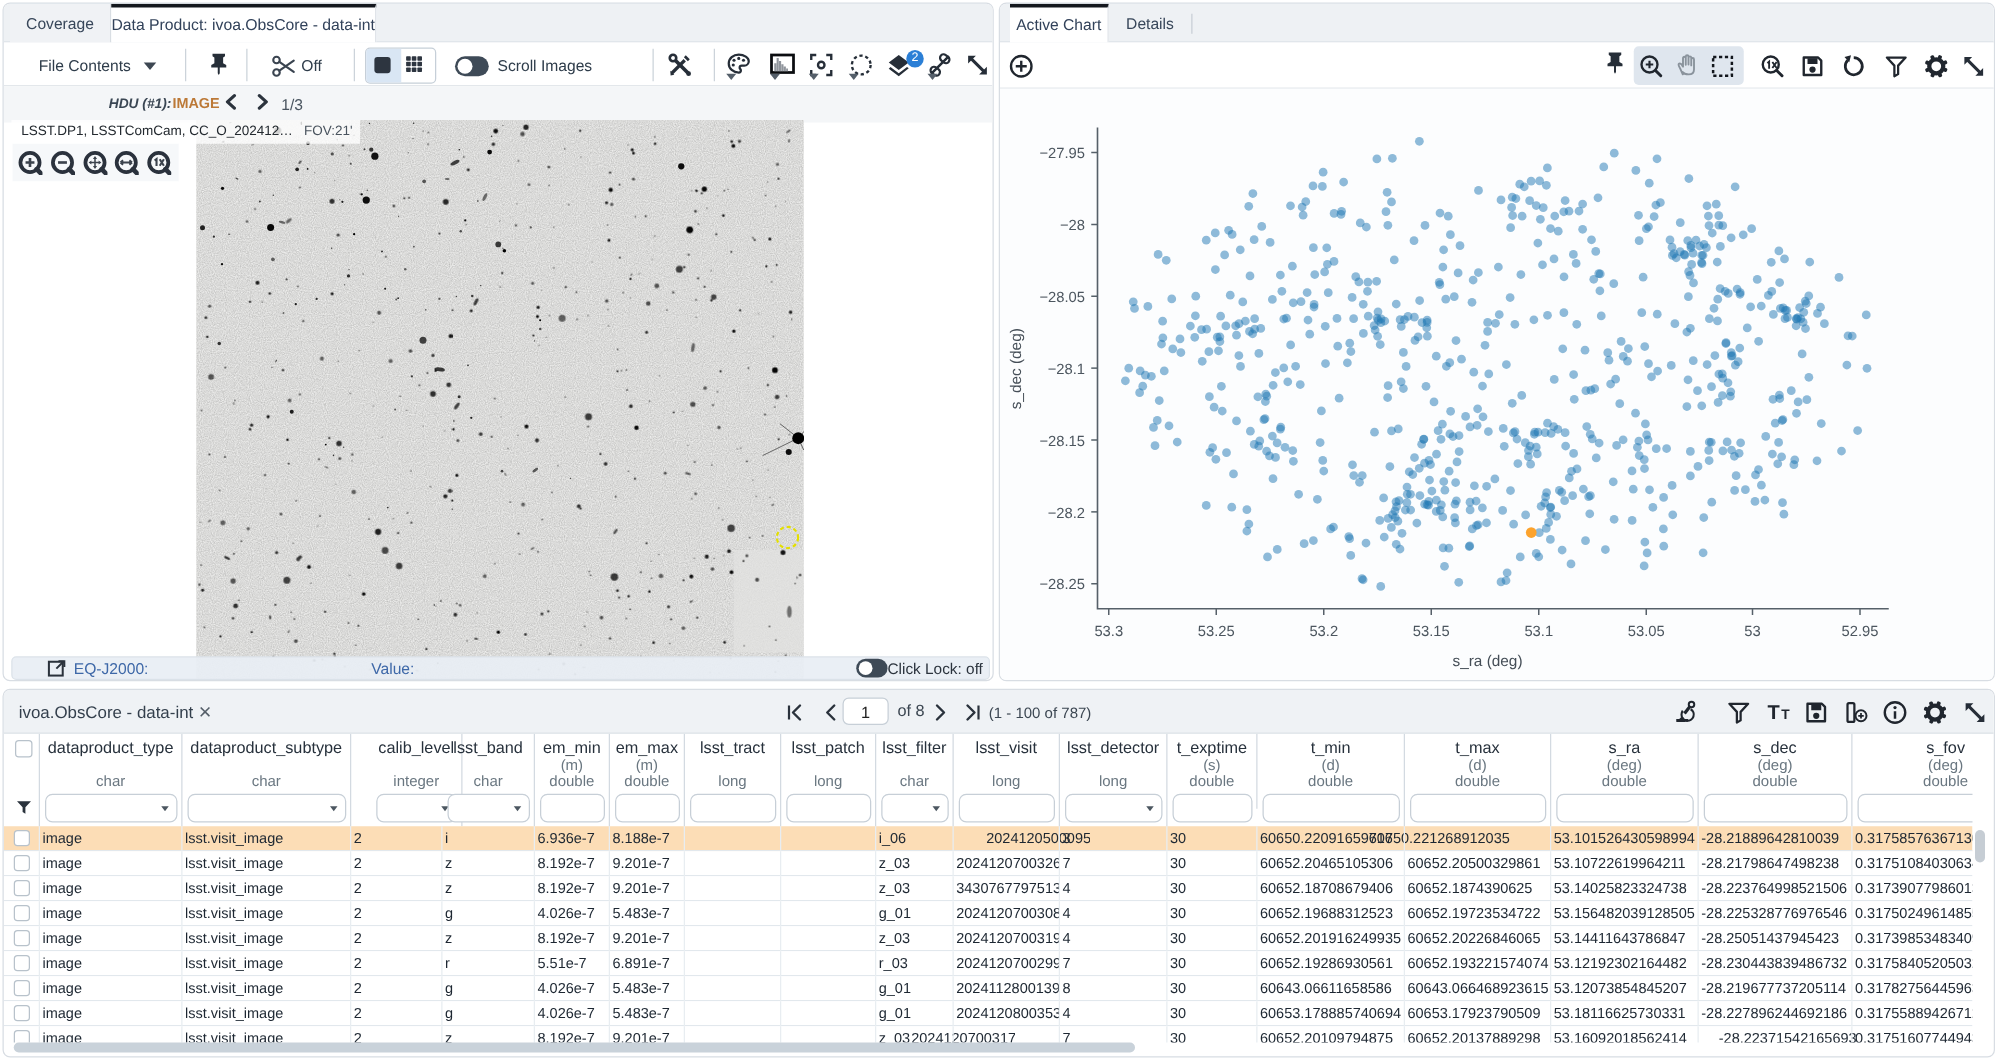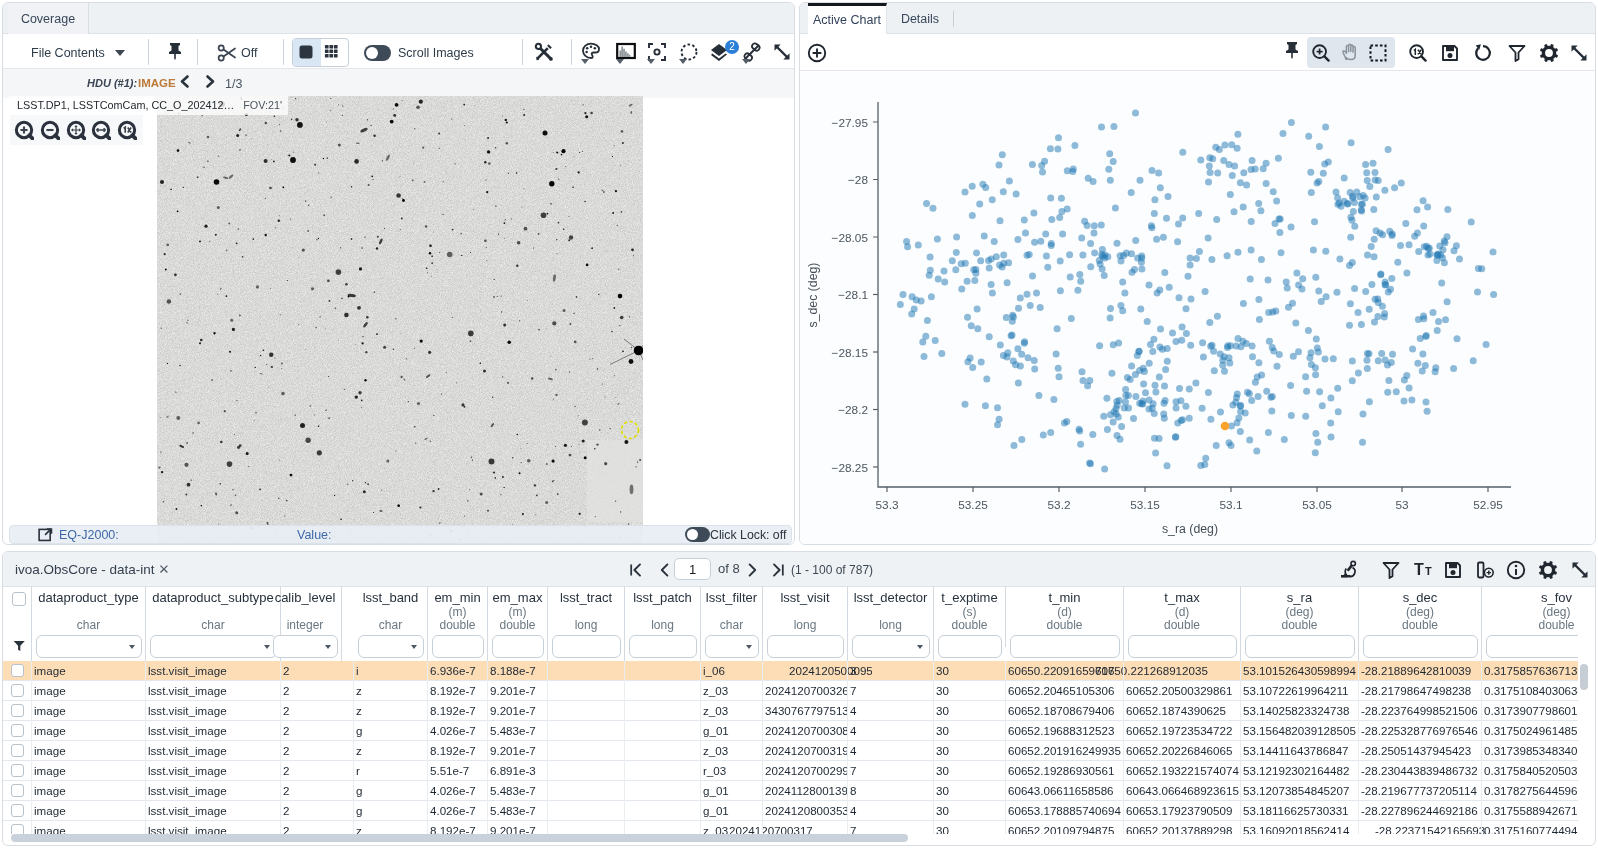--- a/index.html
+++ b/index.html
@@ -20,20 +20,21 @@
 .dcell{position:absolute;top:0;height:20px;line-height:19px;font-size:11.6px;color:#1d2732;white-space:nowrap;overflow:hidden}
 .tick{font-size:11.8px;fill:#4c565f;font-family:"Liberation Sans",sans-serif}
 .atitle{font-size:12.3px;fill:#454e57;font-family:"Liberation Sans",sans-serif}
 .tbtxt{position:absolute;font-size:12.5px;color:#2e3c4a;white-space:nowrap}
 </style></head><body>
 <div id="app">
 
 <div class="card" style="left:2px;top:2px;width:793px;height:543px">
   <div class="tabbar"></div>
   <div class="tab" style="left:5px;width:81px;background:#f0f2f5;border-right:1px solid #d9dee3">Coverage</div>
+  <div class="tab active" style="left:86px;width:212px;font-size:12.6px">Data Product: ivoa.ObsCore - data-int</div>
 
   <div class="abs" style="left:0;top:31px;width:791px;height:35px;background:#fff;border-bottom:1px solid #e3e7eb"></div>
   <div class="tbtxt" style="left:28px;top:43px">File Contents</div>
   <div style="position:absolute;left:112px;top:47px;width:0;height:0;border-left:5px solid transparent;border-right:5px solid transparent;border-top:6px solid #3d4752"></div>
   <div style="position:absolute;left:145px;top:36px;width:1px;height:26px;background:#ccd3da"></div>
       <div style="position:absolute;left:194px;top:36px;width:1px;height:26px;background:#ccd3da"></div>
       <div style="position:absolute;left:280px;top:36px;width:1px;height:26px;background:#ccd3da"></div>
       <div style="position:absolute;left:519px;top:36px;width:1px;height:26px;background:#ccd3da"></div>
       <div style="position:absolute;left:568px;top:36px;width:1px;height:26px;background:#ccd3da"></div>
   <div class="ic" style="left:163px;top:39px;width:20px;height:20px;">
@@ -1680,21 +1681,21 @@
           </div>
         </div>
         <div style="position:absolute;left:143px;top:0;width:135px;height:74px;border-right:1px solid #d3dae1;box-sizing:border-box">
           <div class="hname">dataproduct_subtype</div>
           <div class="hunit">&nbsp;</div>
           <div class="htype">char</div>
           <div class="hfilter" style="width:127px">
             <span class="fcaret"></span>
           </div>
         </div>
-        <div style="position:absolute;left:266px;top:0;width:73px;height:74px;border-right:1px solid #d3dae1;box-sizing:border-box">
+        <div style="position:absolute;left:294px;top:0;width:73px;height:74px;border-right:1px solid #d3dae1;box-sizing:border-box">
           <div class="hname">calib_level</div>
           <div class="hunit">&nbsp;</div>
           <div class="htype">integer</div>
           <div class="hfilter" style="width:65px">
             <span class="fcaret"></span>
           </div>
         </div>
         <div style="position:absolute;left:351px;top:0;width:74px;height:74px;border-right:1px solid #d3dae1;box-sizing:border-box">
           <div class="hname">lsst_band</div>
           <div class="hunit">&nbsp;</div>
@@ -1970,21 +1971,21 @@
           <div style="position:absolute;left:1355px;top:0;width:1px;height:20px;background:#e8edf1"></div>
           <div style="position:absolute;left:1478px;top:0;width:1px;height:20px;background:#e8edf1"></div>
         </div>
         <div style="position:absolute;left:0;top:174px;width:1575px;height:20px;background:#fff;border-bottom:1px solid #e2e8ed;box-sizing:border-box">
           <div class="cb cbr" style="left:8px;top:3px"></div>
           <div class="dcell" style="left:31px;width:112px">image</div>
           <div class="dcell" style="left:145px;width:133px">lsst.visit_image</div>
           <div class="dcell" style="left:280px;width:71px">2</div>
           <div class="dcell" style="left:353px;width:72px">r</div>
           <div class="dcell" style="left:427px;width:58px">5.51e-7</div>
-          <div class="dcell" style="left:487px;width:58px">6.891e-3</div>
+          <div class="dcell" style="left:487px;width:58px">6.891e-7</div>
           <div class="dcell" style="left:547px;width:75px"></div>
           <div class="dcell" style="left:624px;width:74px"></div>
           <div class="dcell" style="left:700px;width:60px">r_03</div>
           <div class="dcell" style="left:762px;width:83px">2024120700299</div>
           <div class="dcell" style="left:847px;width:84px">7</div>
           <div class="dcell" style="left:933px;width:70px">30</div>
           <div class="dcell" style="left:1005px;width:116px">60652.19286930561</div>
           <div class="dcell" style="left:1123px;width:115px">60652.193221574074</div>
           <div class="dcell" style="left:1240px;width:116px">53.12192302164482</div>
           <div class="dcell" style="left:1358px;width:121px">-28.230443839486732</div>

